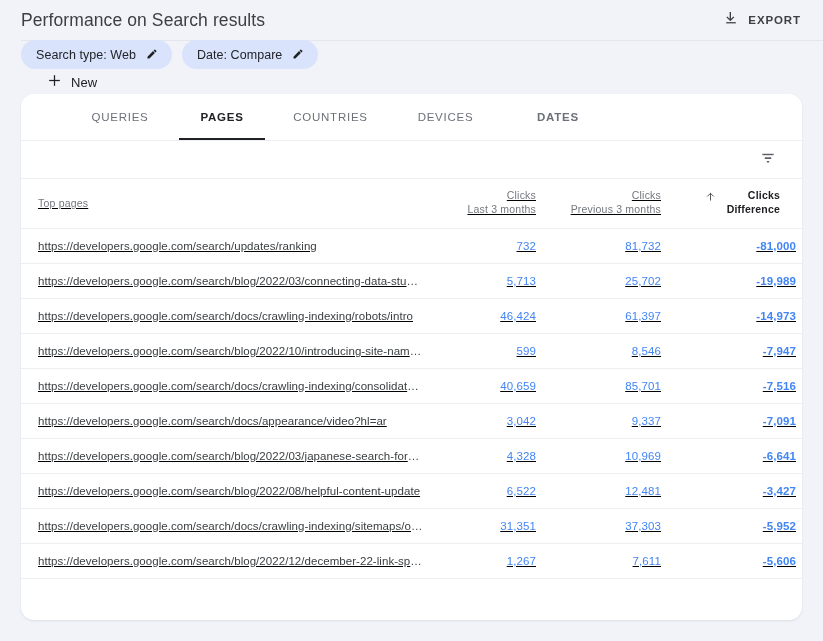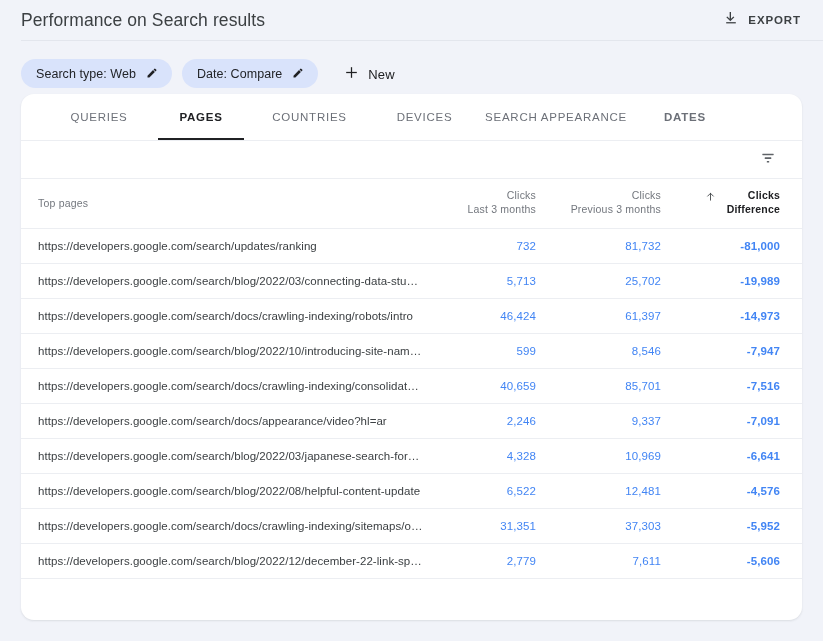--- a/index.html
+++ b/index.html
@@ -58,23 +58,24 @@
     right: 0;
     top: 40px;
     height: 1px;
     background: #e3e6ed;
   }
 
   
   .chiprow {
     height: 48px;
     display: flex;
-    align-items: flex-end;
+    align-items: flex-start;
     padding: 0 20px 0 21px;
     position: relative;
+    flex-direction: column;
   }
   .chips { display: flex; align-items: center; gap: 10px; }
   .chip {
     display: flex;
     align-items: center;
     gap: 10px;
     background: #d9e3fb;
     border-radius: 16px;
     height: 29px;
     padding: 0 14px 0 15px;
@@ -126,21 +127,21 @@
     box-shadow: 0 1px 2px rgba(60,64,67,0.07), 0 1px 3px rgba(60,64,67,0.05);
     overflow: hidden;
   }
 
   
   .tabs {
     position: relative;
     height: 46px;
     display: flex;
     align-items: stretch;
-    padding-left: 27px;
+    padding-left: 48px;
   }
   .tab {
     display: flex;
     align-items: center;
     justify-content: center;
     font-size: 11.5px;
     letter-spacing: 0.75px;
     color: #6c7078;
     cursor: pointer;
     position: relative;
@@ -190,20 +191,21 @@
     left: 0; right: 0; bottom: 0;
     height: 1px;
     background: #eceef2;
   }
 
   
   table.perf {
     width: 100%;
     border-collapse: collapse;
     table-layout: fixed;
+    text-decoration: underline;
   }
   table.perf th, table.perf td {
     border-bottom: 1px solid #eceef2;
     vertical-align: middle;
   }
   th.c-page   { width: 402px; text-align: left;  padding-left: 17px; }
   th.c-clicks { width: 125px; text-align: right; padding-right: 12px; }
   th.c-prev   { width: 125px; text-align: right; padding-right: 12px; }
   th.c-diff   { width: 129px; text-align: right; padding-right: 22px; }
 
@@ -234,21 +236,21 @@
     overflow: hidden;
     text-overflow: ellipsis;
   }
   td.num {
     text-align: right;
     color: #4285f4;
     letter-spacing: 0.1px;
   }
   td.n-clicks { padding-right: 12px; }
   td.n-prev   { padding-right: 12px; }
-  td.n-diff   { padding-right: 22px; font-weight: 700; }
+  td.n-diff   { padding-right: 6px; font-weight: 700; }
 
   tbody tr:last-child td { border-bottom: 1px solid #eceef2; }
 
   
   .tfoot {
     height: 47px;
     display: flex;
     align-items: center;
     justify-content: flex-end;
     gap: 0;
@@ -348,23 +350,20 @@
       </div>
       <div class="tab t1 active">
         <span>PAGES</span>
         <span class="tab-underline"></span>
       </div>
       <div class="tab t2">
         <span>COUNTRIES</span>
       </div>
       <div class="tab t3">
         <span>DEVICES</span>
-      </div>
-      <div class="tab t4">
-        <span>SEARCH APPEARANCE</span>
       </div>
       <div class="tab t5">
         <span>DATES</span>
       </div>
       <div class="tabs-divider"></div>
     </div>
 
     <div class="filterbar">
       <div class="filter-btn">
         <span>
@@ -438,45 +437,45 @@
           <td class="num n-diff">-7,947</td>
         </tr>
         <tr>
           <td class="url">https://developers.google.com/search/docs/crawling-indexing/consolidate-duplicate-urls</td>
           <td class="num n-clicks">40,659</td>
           <td class="num n-prev">85,701</td>
           <td class="num n-diff">-7,516</td>
         </tr>
         <tr>
           <td class="url">https://developers.google.com/search/docs/appearance/video?hl=ar</td>
-          <td class="num n-clicks">2,246</td>
+          <td class="num n-clicks">3,042</td>
           <td class="num n-prev">9,337</td>
           <td class="num n-diff">-7,091</td>
         </tr>
         <tr>
           <td class="url">https://developers.google.com/search/blog/2022/03/japanese-search-for-beginner</td>
           <td class="num n-clicks">4,328</td>
           <td class="num n-prev">10,969</td>
           <td class="num n-diff">-6,641</td>
         </tr>
         <tr>
           <td class="url">https://developers.google.com/search/blog/2022/08/helpful-content-update</td>
           <td class="num n-clicks">6,522</td>
           <td class="num n-prev">12,481</td>
-          <td class="num n-diff">-4,576</td>
+          <td class="num n-diff">-3,427</td>
         </tr>
         <tr>
           <td class="url">https://developers.google.com/search/docs/crawling-indexing/sitemaps/overview</td>
           <td class="num n-clicks">31,351</td>
           <td class="num n-prev">37,303</td>
           <td class="num n-diff">-5,952</td>
         </tr>
         <tr>
           <td class="url">https://developers.google.com/search/blog/2022/12/december-22-link-spam-update</td>
-          <td class="num n-clicks">2,779</td>
+          <td class="num n-clicks">1,267</td>
           <td class="num n-prev">7,611</td>
           <td class="num n-diff">-5,606</td>
         </tr>
       </tbody>
     </table>
 
     <div class="tfoot">
       <span class="rpp-label">Rows per page:</span>
 
       <div class="rpp-select">

